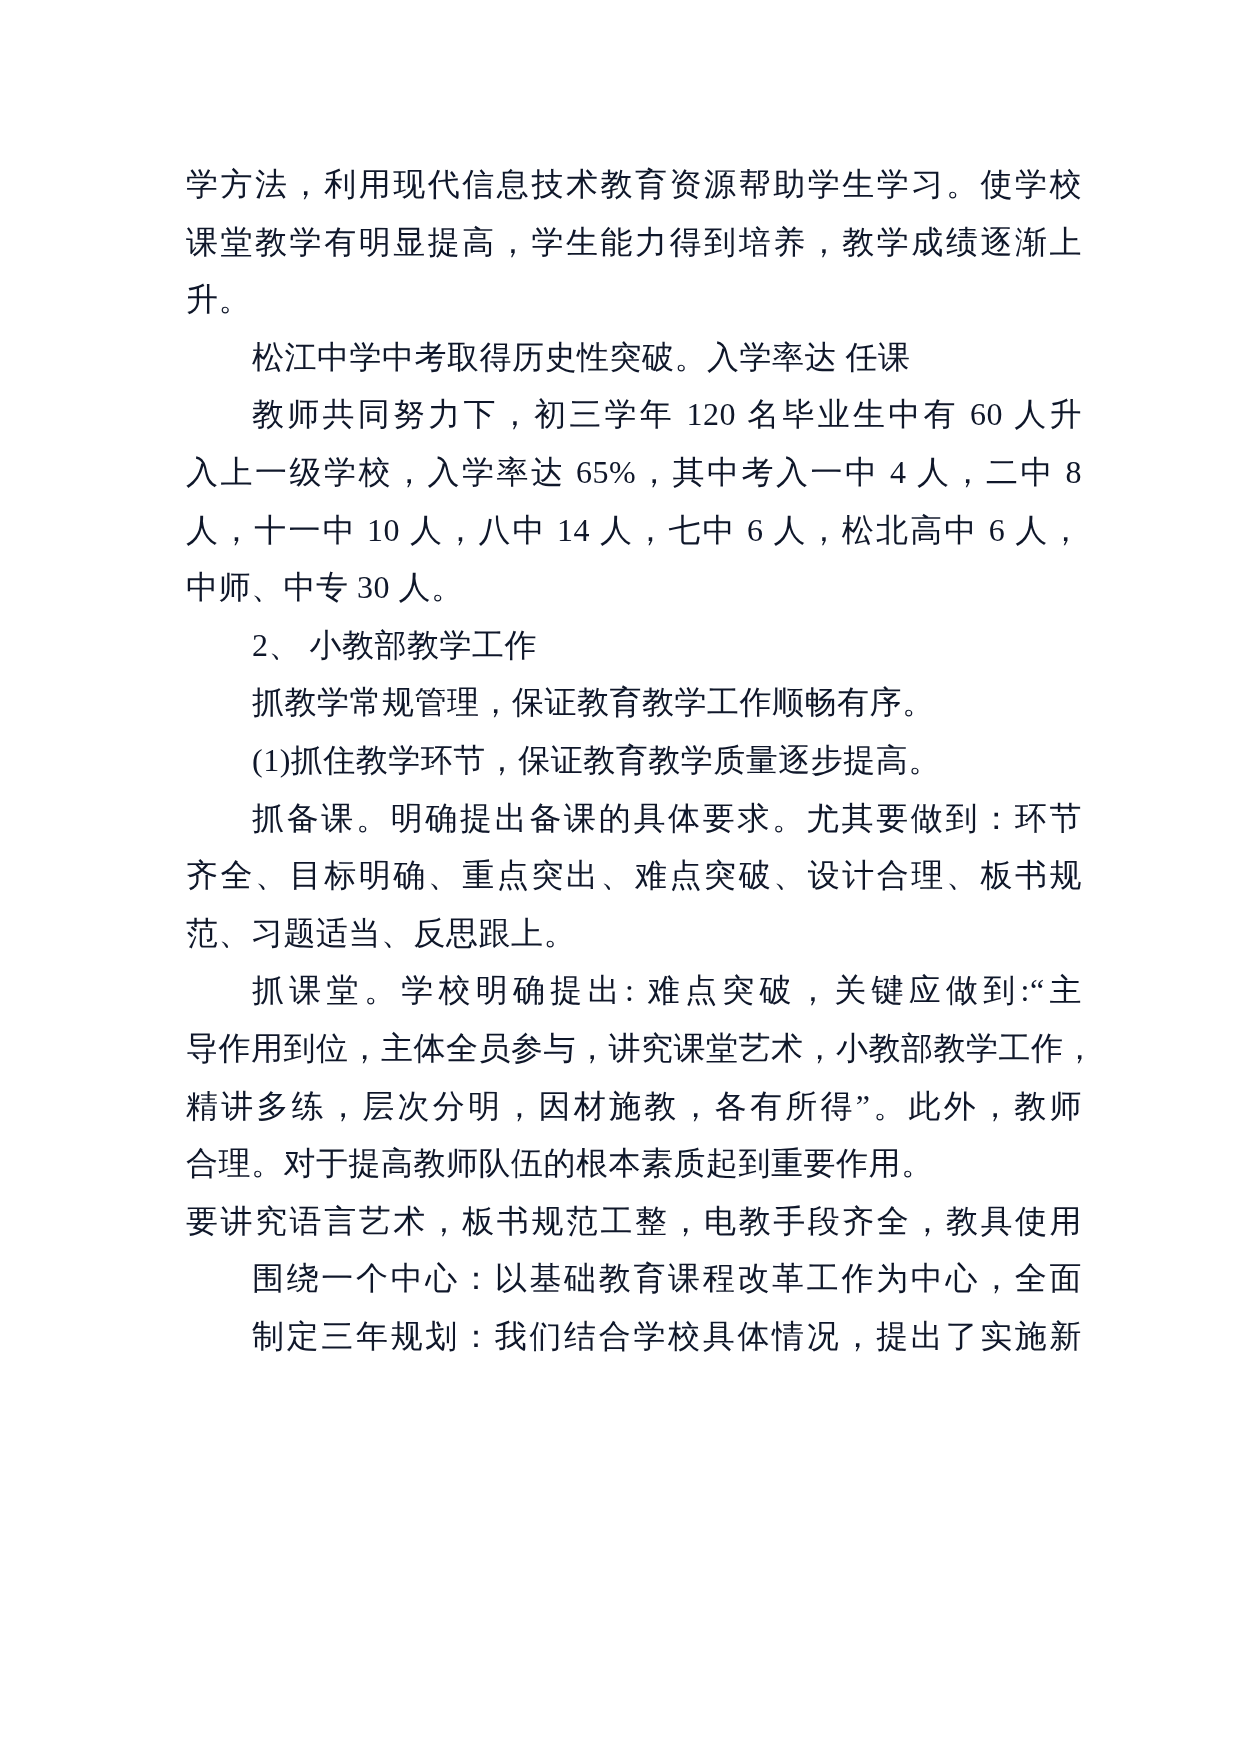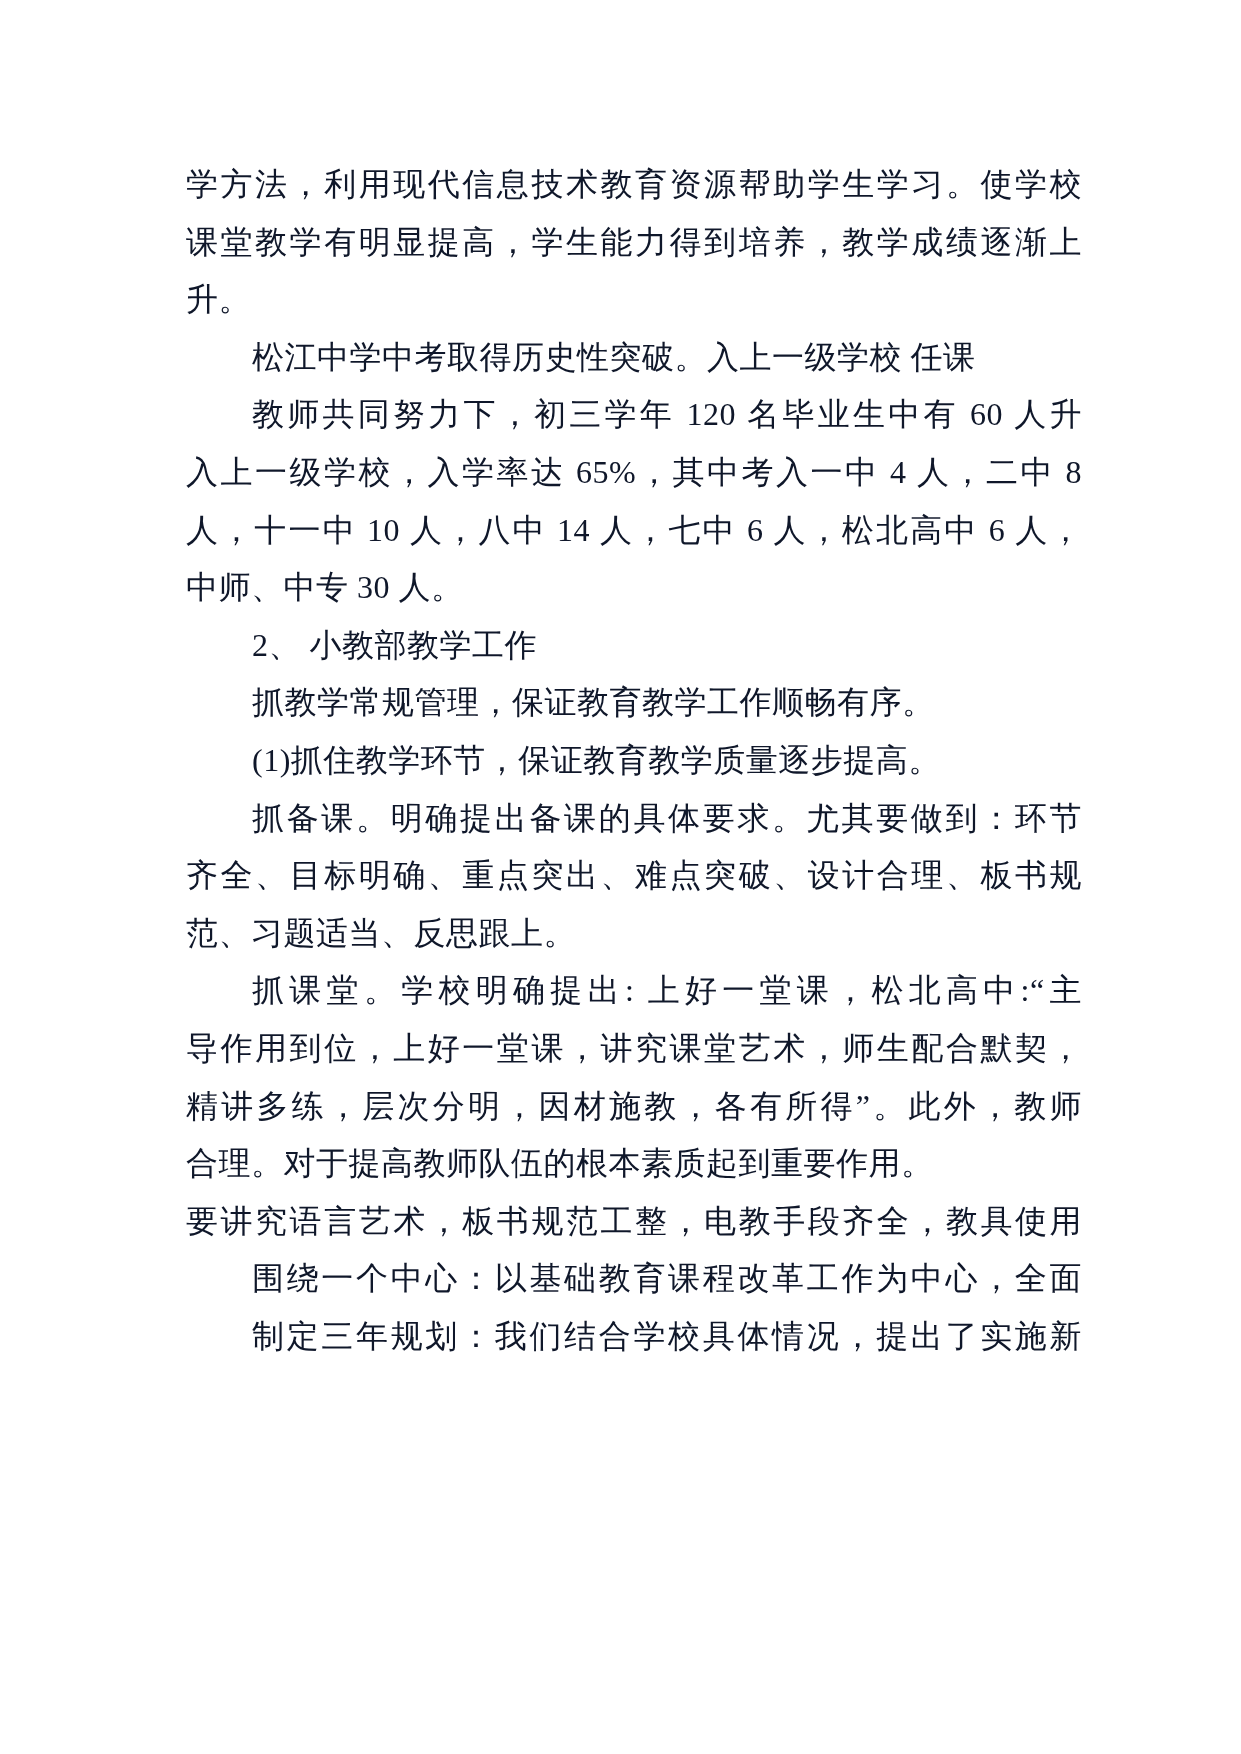--- a/index.html
+++ b/index.html
@@ -42,32 +42,32 @@
   }
 </style>
 </head>
 <body>
 
 <div class="page">
   <div class="textblock">
     <div class="line">学方法，利用现代信息技术教育资源帮助学生学习。使学校</div>
     <div class="line">课堂教学有明显提高，学生能力得到培养，教学成绩逐渐上</div>
     <div class="line short">升。</div>
-    <div class="line short indent">松江中学中考取得历史性突破。入上一级学校 任课</div>
+    <div class="line short indent">松江中学中考取得历史性突破。入学率达 任课</div>
     <div class="line indent">教师共同努力下，初三学年 120 名毕业生中有 60 人升</div>
     <div class="line">入上一级学校，入学率达 65%，其中考入一中 4 人，二中 8</div>
     <div class="line">人，十一中 10 人，八中 14 人，七中 6 人，松北高中 6 人，</div>
     <div class="line short">中师、中专 30 人。</div>
     <div class="line short indent">2、 小教部教学工作</div>
     <div class="line short indent">抓教学常规管理，保证教育教学工作顺畅有序。</div>
     <div class="line short indent">(1)抓住教学环节，保证教育教学质量逐步提高。</div>
     <div class="line indent">抓备课。明确提出备课的具体要求。尤其要做到：环节</div>
     <div class="line">齐全、目标明确、重点突出、难点突破、设计合理、板书规</div>
     <div class="line short">范、习题适当、反思跟上。</div>
-    <div class="line indent">抓课堂。学校明确提出: 上好一堂课，松北高中:“主</div>
-    <div class="line">导作用到位，上好一堂课，讲究课堂艺术，师生配合默契，</div>
+    <div class="line indent">抓课堂。学校明确提出: 难点突破，关键应做到:“主</div>
+    <div class="line">导作用到位，主体全员参与，讲究课堂艺术，小教部教学工作，</div>
     <div class="line">精讲多练，层次分明，因材施教，各有所得”。此外，教师</div>
     <div class="line short">合理。对于提高教师队伍的根本素质起到重要作用。</div>
     <div class="line">要讲究语言艺术，板书规范工整，电教手段齐全，教具使用</div>
     <div class="line indent">围绕一个中心：以基础教育课程改革工作为中心，全面</div>
     <div class="line indent">制定三年规划：我们结合学校具体情况，提出了实施新</div>
   </div>
 </div>
 
 </body></html>

